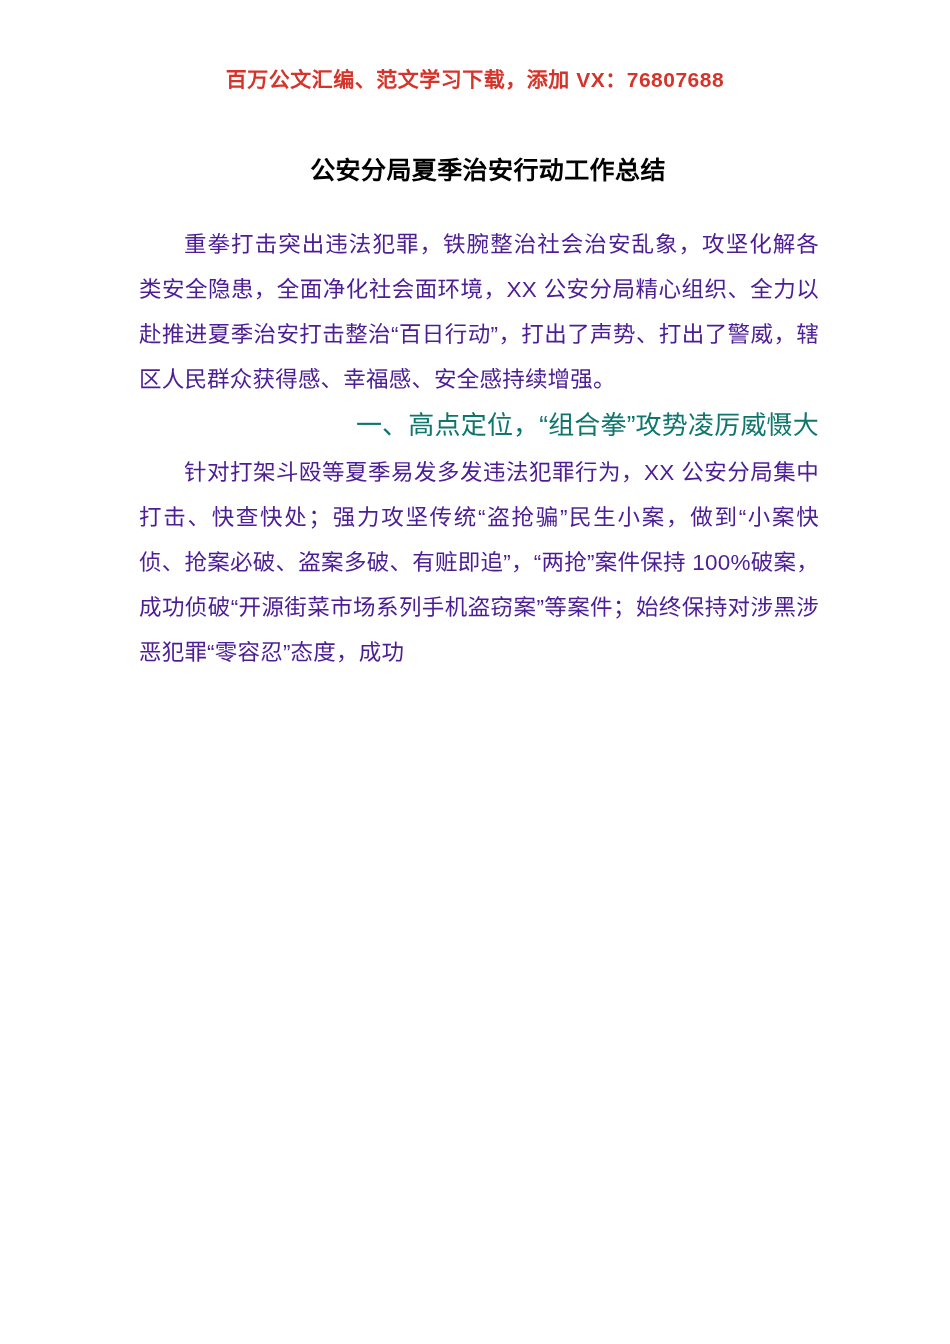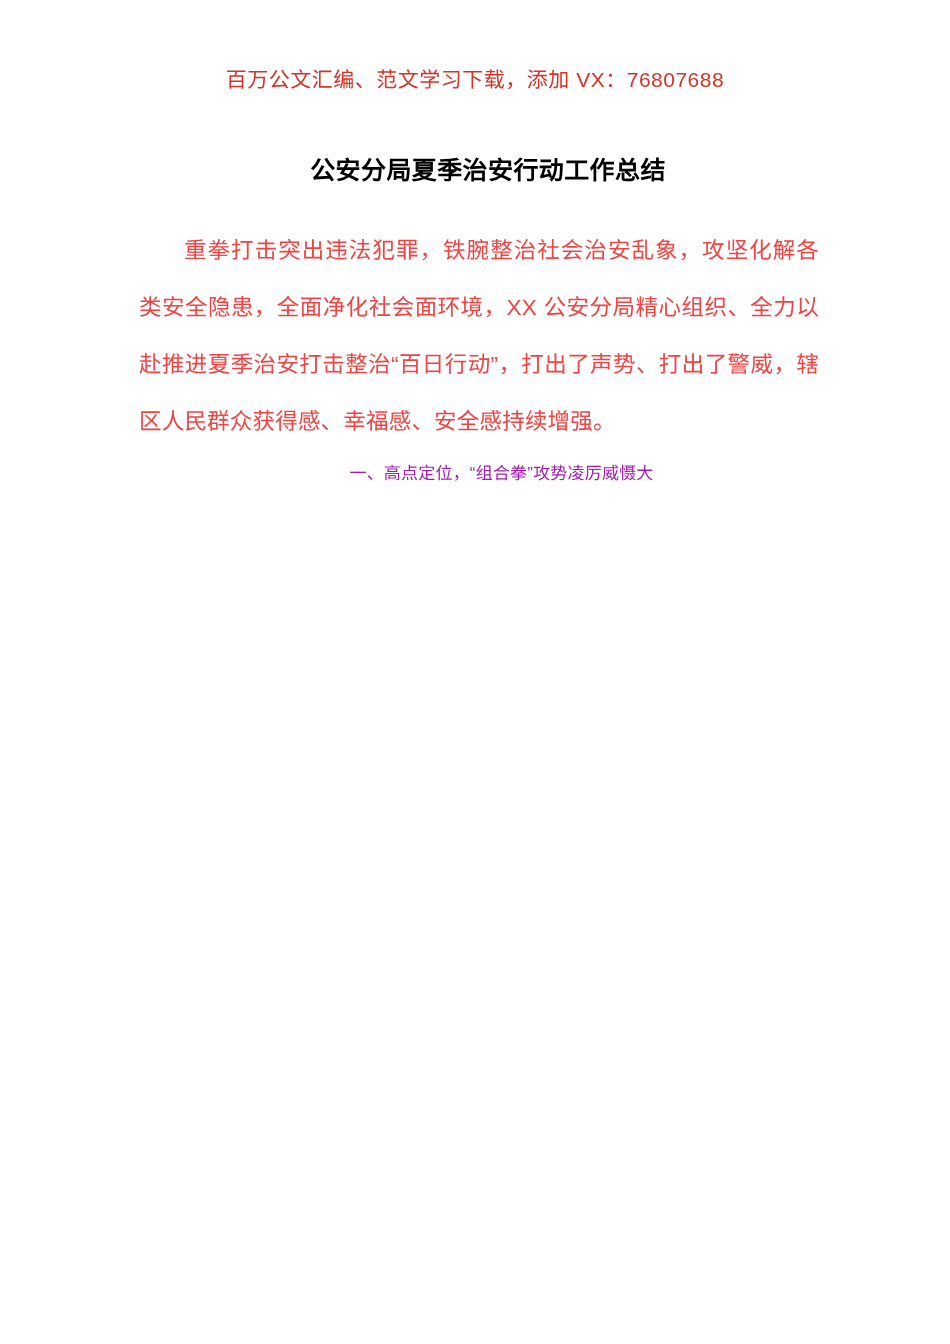--- a/index.html
+++ b/index.html
@@ -23,21 +23,21 @@
   }
 
   
   .promo-header {
     position: absolute;
     top: 63px;
     left: 0;
     width: 950px;
     text-align: center;
     font-size: 21px;
-    font-weight: 400;
+    font-weight: 700;
     letter-spacing: 0.5px;
     color: #d4342a;
     white-space: nowrap;
   }
 
   
   .doc-title {
     position: absolute;
     top: 133px;
     left: 13px;
@@ -53,39 +53,39 @@
   .doc-body {
     position: absolute;
     top: 222px;
     left: 139px;
     width: 680px;
   }
 
   .para {
     margin: 0;
     font-size: 22.5px;
-    line-height: 57px;
-    color: #ef4444;
+    line-height: 45px;
+    color: #4c1d95;
     text-align: justify;
     text-justify: inter-ideograph;
     text-indent: 45px;
     letter-spacing: 0.2px;
   }
 
   .para + .para {
     margin-top: 0;
   }
 
   
   .section-heading {
     margin: 0;
-    font-size: 17px;
+    font-size: 26px;
     line-height: 47.5px;
-    color: #a21caf;
-    text-align: center;
+    color: #0f766e;
+    text-align: right;
     text-indent: 45px;
     letter-spacing: 0.2px;
   }
 </style>
 </head>
 <body>
 
 <div class="page">
 
   <div class="promo-header">百万公文汇编、范文学习下载，添加 VX：76807688</div>
@@ -93,16 +93,17 @@
   <h1 class="doc-title">公安分局夏季治安行动工作总结</h1>
 
   <div class="doc-body">
 
     <p class="para">重拳打击突出违法犯罪，铁腕整治社会治安乱象，攻坚化解各类安全隐患，全面净化社会面环境，XX 公安分局精心组织、全力以赴推进夏季治安打击整治“百日行动”，打出了声势、打出了警威，辖区人民群众获得感、幸福感、安全感持续增强。</p>
 
     <p class="section-heading">一、高点定位，“组合拳”攻势凌厉威慑大</p>
 
 
 
+    <p class="para">针对打架斗殴等夏季易发多发违法犯罪行为，XX 公安分局集中打击、快查快处；强力攻坚传统“盗抢骗”民生小案，做到“小案快侦、抢案必破、盗案多破、有赃即追”，“两抢”案件保持 100%破案，成功侦破“开源街菜市场系列手机盗窃案”等案件；始终保持对涉黑涉恶犯罪“零容忍”态度，成功</p>
 
   </div>
 
 </div>
 
 </body></html>

